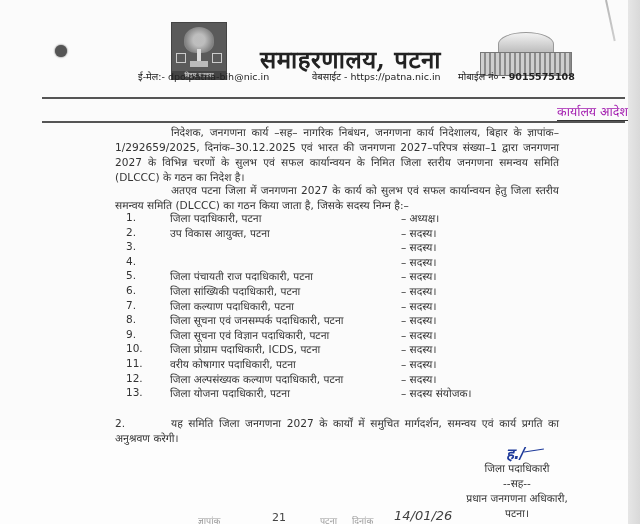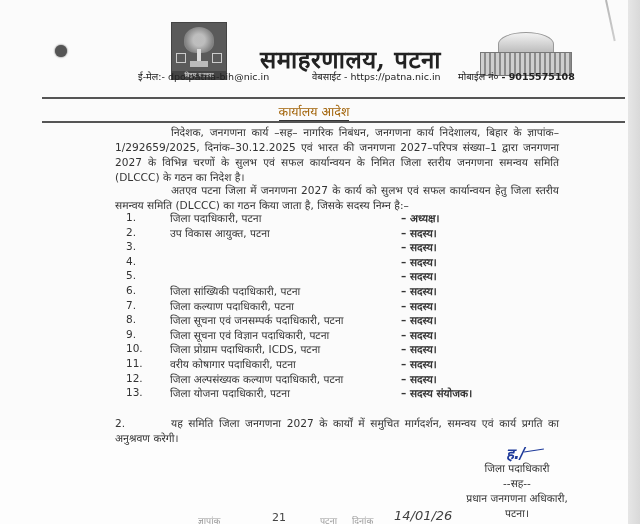--- a/index.html
+++ b/index.html
@@ -17,30 +17,30 @@
   .logo .caption { position:absolute; left:0; right:0; bottom:0; height:8px; font-size:6px; line-height:8px; color:#eee; text-align:center; background:#444; }
   .title { position:absolute; left:260px; top:42px; font-family:"DejaVu Serif", serif; font-size:24px; font-weight:bold; color:#222; letter-spacing:0.5px; }
   .building { position:absolute; left:478px; top:28px; width:94px; height:48px; }
   .building .dome { position:absolute; left:20px; top:4px; width:54px; height:22px; border-radius:50% 50% 0 0; background:linear-gradient(#f2f2f2,#b5b5b5); border:1px solid #999; }
   .building .body { position:absolute; left:2px; top:24px; width:90px; height:22px; background:repeating-linear-gradient(to right,#cfcfcf 0 3px,#8b8b8b 3px 5px); border:1px solid #777; }
   .contact { position:absolute; top:70px; font-size:9.5px; color:#222; white-space:nowrap; }
   .contact.email { left:138px; } .contact.web { left:312px;text-align:center; } .contact.mobile { left:458px; }
   .contact b { font-weight:bold; }
   .rule { position:absolute; left:42px; width:583px; height:2px; background:#555; }
   .rule.r1 { top:97px; } .rule.r2 { top:121px; }
-  .heading { position:absolute; left:0; width:628px; top:103px; text-align:center; font-size:12.5px; color:#a16207; }
+  .heading { position:absolute; left:0; width:628px; top:103px; text-align:right; font-size:12.5px; color:#a21caf; }
   .heading span { border-bottom:1px solid #333; padding-bottom:1px; }
   .para { position:absolute; left:115px; width:444px; font-size:10.6px; line-height:15px; color:#333; text-align:justify; }
   .para .indent { display:inline-block; width:56px; }
   .p1 { top:125px; } .p2 { top:183px; }
   .members { position:absolute; left:126px; top:211px; width:400px; }
   .member { position:relative; height:14.6px; font-size:10.5px; color:#333; }
   .member .num { position:absolute; left:0; width:20px; }
   .member .name { position:absolute; left:44px; white-space:nowrap; }
-  .member .role { position:absolute; left:275px; white-space:nowrap;font-weight:bold; }
+  .member .role { position:absolute; left:275px; white-space:nowrap; }
   .p3 { position:absolute; left:115px; top:416px; width:444px; font-size:10.6px; line-height:15px; color:#333; text-align:justify; }
   .p3 .pnum { display:inline-block; width:56px; }
   .sig-mark { position:absolute; left:506px; top:443px; font-family:"DejaVu Sans", sans-serif; font-size:15px; color:#1e3a9a; font-weight:bold; font-style:italic; }
   .sig-line { position:absolute; left:524px; top:450px; width:20px; height:1px; background:#1e3a9a; transform:rotate(-8deg); }
   .sig-block { position:absolute; left:462px; top:461px; width:110px; text-align:center; font-size:10.5px; line-height:15px; color:#333; }
   .footer-faint { position:absolute; top:514px; font-size:9px; color:#999; }
   .footer-faint.f1 { left:198px; } .footer-faint.f2 { left:272px; color:#444; font-size:11px; top:511px; } .footer-faint.f3 { left:320px; } .footer-faint.f4 { left:352px; }
   .footer-hand { position:absolute; left:394px; top:508px; font-size:13px; color:#404040; font-style:italic; }
 </style>
 </head>
@@ -100,20 +100,21 @@
     <div class="member">
         <span class="num">3.</span>
         <span class="role">– सदस्य।</span>
       </div>
     <div class="member">
         <span class="num">4.</span>
         <span class="role">– सदस्य।</span>
       </div>
     <div class="member">
         <span class="num">5.</span>
+        <span class="name">जिला पंचायती राज पदाधिकारी, पटना</span>
         <span class="role">– सदस्य।</span>
       </div>
     <div class="member">
         <span class="num">6.</span>
         <span class="name">जिला सांख्यिकी पदाधिकारी, पटना</span>
         <span class="role">– सदस्य।</span>
       </div>
     <div class="member">
         <span class="num">7.</span>
         <span class="name">जिला कल्याण पदाधिकारी, पटना</span>

